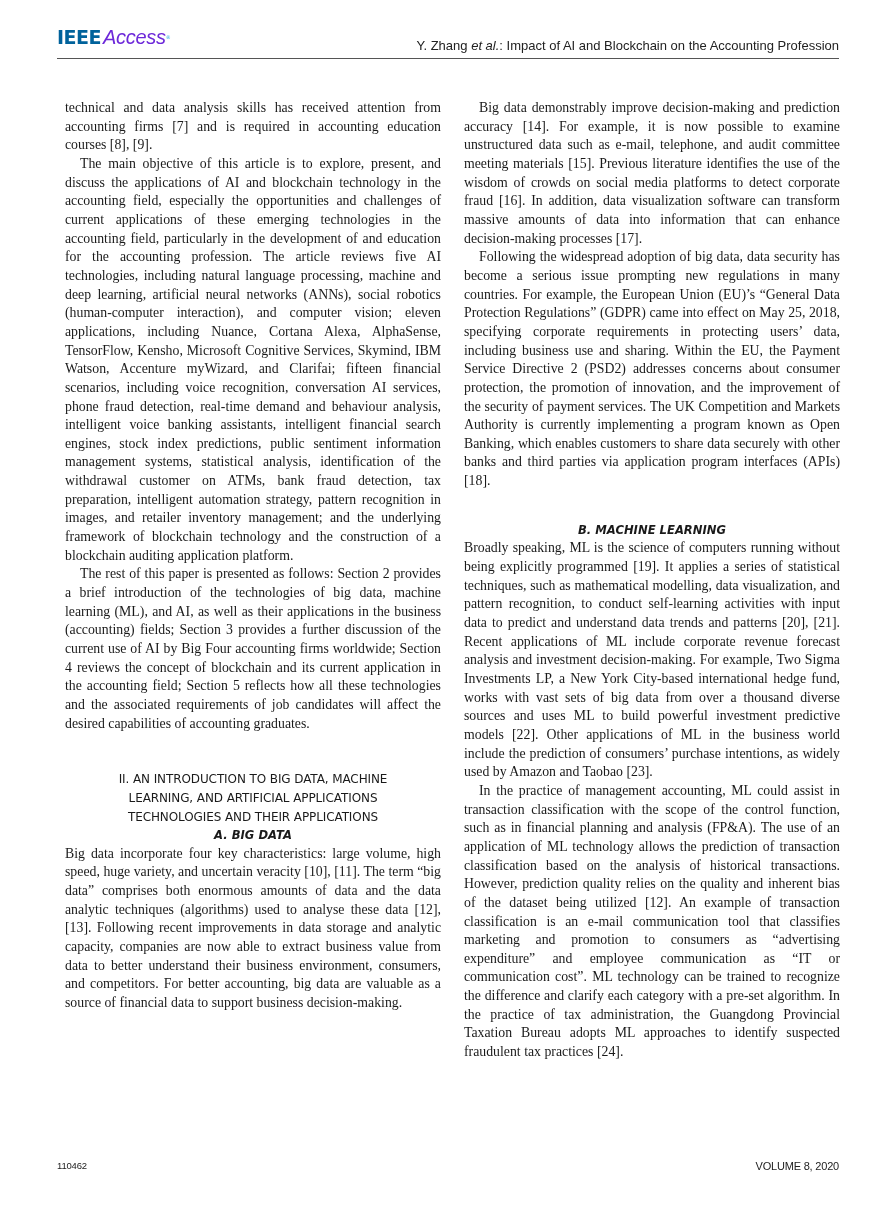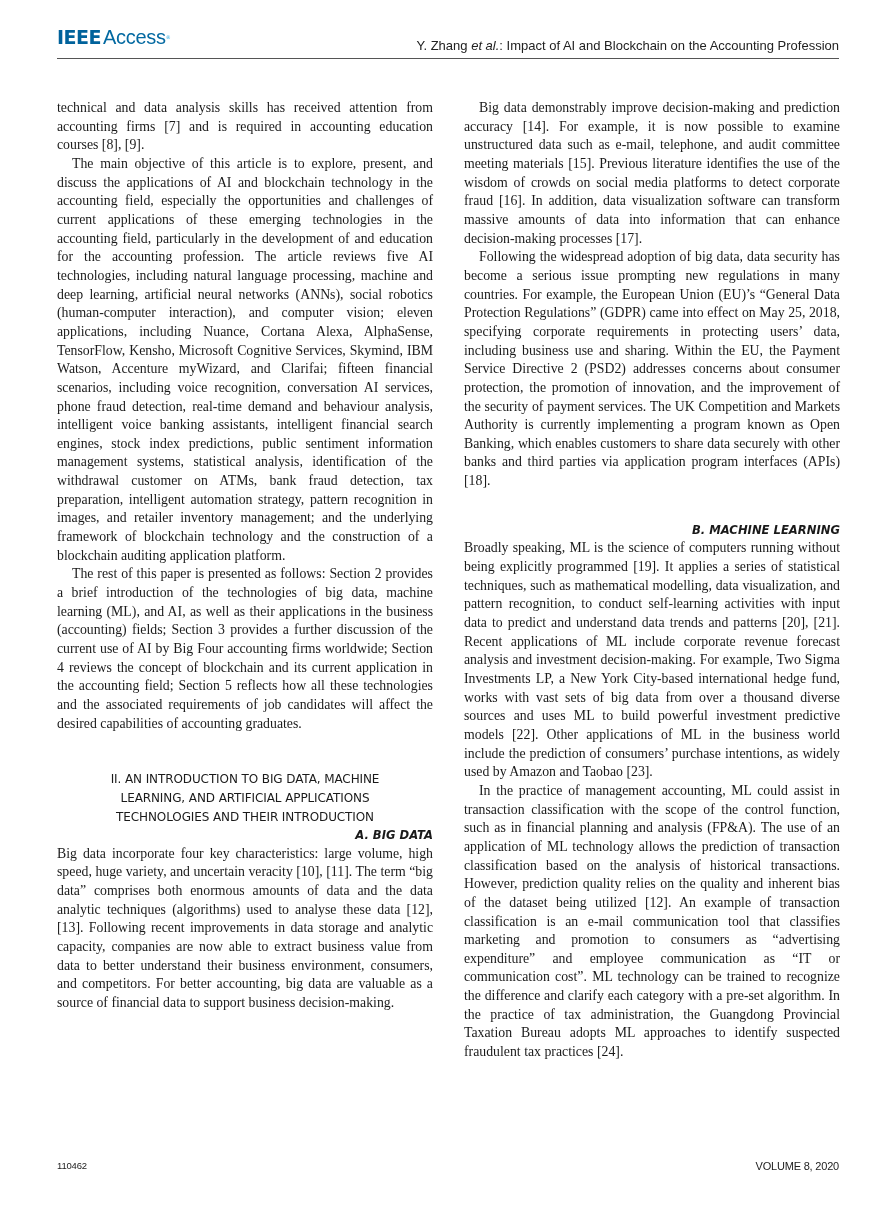--- a/index.html
+++ b/index.html
@@ -1,33 +1,33 @@
 <!DOCTYPE html>
 <html><head>
 <meta charset="utf-8">
 <style>
   html, body { margin: 0; padding: 0; background: #ffffff; }
   body { width: 896px; height: 1217px; position: relative; overflow: hidden; color: #1a1a1a; }
   .header { position: absolute; left: 57px; top: 0; width: 782px; height: 58px; border-bottom: 1px solid #555; }
   .logo { position: absolute; left: 0; top: 27px; font-family: "DejaVu Sans", sans-serif; font-size: 19px; line-height: 20px; white-space: nowrap; }
   .logo-ieee { color: #00629b; font-weight: bold; letter-spacing: -0.5px; }
-  .logo-access { color: #0369a1; font-family: "Liberation Sans", sans-serif; font-size: 20px; letter-spacing: -0.3px; margin-left: 2px; }
+  .logo-access { color: #6d28d9; font-style: italic; font-family: "Liberation Sans", sans-serif; font-size: 20px; letter-spacing: -0.3px; margin-left: 2px; }
   .logo-tm { color: #2aa7df; font-size: 5px; vertical-align: top; }
   .running-head { position: absolute; right: 0; top: 38px; font-family: "Liberation Sans", sans-serif; font-size: 13px; color: #222; white-space: nowrap; }
   .running-head i { font-style: italic; }
 
   .column { position: absolute; top: 99px; width: 376px; font-family: "Liberation Serif", serif; font-size: 13.8px; line-height: 18.65px; text-align: justify; hyphens: manual; }
-  .col-left { left: 57px; }
+  .col-left { left: 65px; }
   .col-right { left: 464px; }
   .column p { margin: 0; }
   .column p.indent { text-indent: 15px; }
   .gap-section { height: 37px; }
   .gap-sub { height: 30px; }
   .sec-head { font-family: "DejaVu Sans", sans-serif; font-weight: normal; font-size: 12px; line-height: 18.6px; text-align: center; letter-spacing: -0.1px; }
-  .sub-head { font-family: "DejaVu Sans", sans-serif; font-weight: bold; font-style: italic; font-size: 11.6px; line-height: 18.6px; text-align: right; }
+  .sub-head { font-family: "DejaVu Sans", sans-serif; font-weight: bold; font-style: italic; font-size: 11.6px; line-height: 18.6px; text-align: center; }
 
   .footer-left { position: absolute; left: 57px; top: 1160px; font-family: Liberation Sans, sans-serif; font-size: 9.5px; color: #222; letter-spacing: -0.2px; }
   .footer-right { position: absolute; right: 57px; top: 1160px; font-family: "Liberation Sans", sans-serif; font-size: 11px; color: #222; letter-spacing: -0.2px; }
 </style>
 </head>
 <body>
 
 <div class="header">
   <div class="logo">
     <span class="logo-ieee">IEEE</span><span class="logo-access">Access</span><span class="logo-tm">®</span>
@@ -39,21 +39,21 @@
 </div>
 
 <div class="column col-left">
   <p>technical and data analysis skills has received attention from accounting firms [7] and is required in accounting education courses [8], [9].</p>
   <p class="indent">The main objective of this article is to explore, present, and discuss the applications of AI and blockchain tech­nology in the accounting field, especially the opportunities and challenges of current applications of these emerging technologies in the accounting field, particularly in the development of and education for the accounting profession. The article reviews five AI technologies, including natural language processing, machine and deep learn­ing, artificial neural networks (ANNs), social robotics (human-computer interaction), and computer vision; eleven applications, including Nuance, Cortana Alexa, AlphaSense, TensorFlow, Kensho, Microsoft Cognitive Services, Skymind, IBM Watson, Accenture myWizard, and Clari­fai; fifteen financial scenarios, including voice recognition, conversation AI services, phone fraud detection, real-time demand and behaviour analysis, intelligent voice bank­ing assistants, intelligent financial search engines, stock index predictions, public sentiment information management systems, statistical analysis, identification of the withdrawal customer on ATMs, bank fraud detection, tax preparation, intelligent automation strategy, pattern recognition in images, and retailer inventory management; and the underlying framework of blockchain technology and the construction of a blockchain auditing application platform.</p>
   <p class="indent">The rest of this paper is presented as follows: Section 2 pro­vides a brief introduction of the technologies of big data, machine learning (ML), and AI, as well as their applica­tions in the business (accounting) fields; Section 3 pro­vides a further discussion of the current use of AI by Big Four accounting firms worldwide; Section 4 reviews the concept of blockchain and its current application in the accounting field; Section 5 reflects how all these technologies and the associated requirements of job can­didates will affect the desired capabilities of accounting graduates.</p>
   <div class="gap-section"></div>
   <div>
     <div class="sec-head">II.  AN INTRODUCTION TO BIG DATA, MACHINE</div>
     <div class="sec-head">LEARNING, AND ARTIFICIAL APPLICATIONS</div>
-    <div class="sec-head">TECHNOLOGIES AND THEIR INTRODUCTION</div>
+    <div class="sec-head">TECHNOLOGIES AND THEIR APPLICATIONS</div>
   </div>
   <div class="sub-head">A.  BIG DATA</div>
   <p>Big data incorporate four key characteristics: large volume, high speed, huge variety, and uncertain veracity [10], [11]. The term “big data” comprises both enormous amounts of data and the data analytic techniques (algorithms) used to analyse these data [12], [13]. Following recent improve­ments in data storage and analytic capacity, companies are now able to extract business value from data to bet­ter understand their business environment, consumers, and competitors. For better accounting, big data are valu­able as a source of financial data to support business decision-making.</p>
 </div>
 
 <div class="column col-right">
   <p class="indent">Big data demonstrably improve decision-making and pre­diction accuracy [14]. For example, it is now possible to examine unstructured data such as e-mail, telephone, and audit committee meeting materials [15]. Previous litera­ture identifies the use of the wisdom of crowds on social media platforms to detect corporate fraud [16]. In addition, data visualization software can transform massive amounts of data into information that can enhance decision-making processes [17].</p>
   <p class="indent">Following the widespread adoption of big data, data secu­rity has become a serious issue prompting new regulations in many countries. For example, the European Union (EU)’s “General Data Protection Regulations” (GDPR) came into effect on May 25, 2018, specifying corporate requirements in protecting users’ data, including business use and sharing. Within the EU, the Payment Service Directive 2 (PSD2) addresses concerns about consumer protection, the promotion of innovation, and the improvement of the security of pay­ment services. The UK Competition and Markets Authority is currently implementing a program known as Open Banking, which enables customers to share data securely with other banks and third parties via application program interfaces (APIs) [18].</p>
   <div class="gap-sub"></div>
   <div class="sub-head">B.  MACHINE LEARNING</div>

